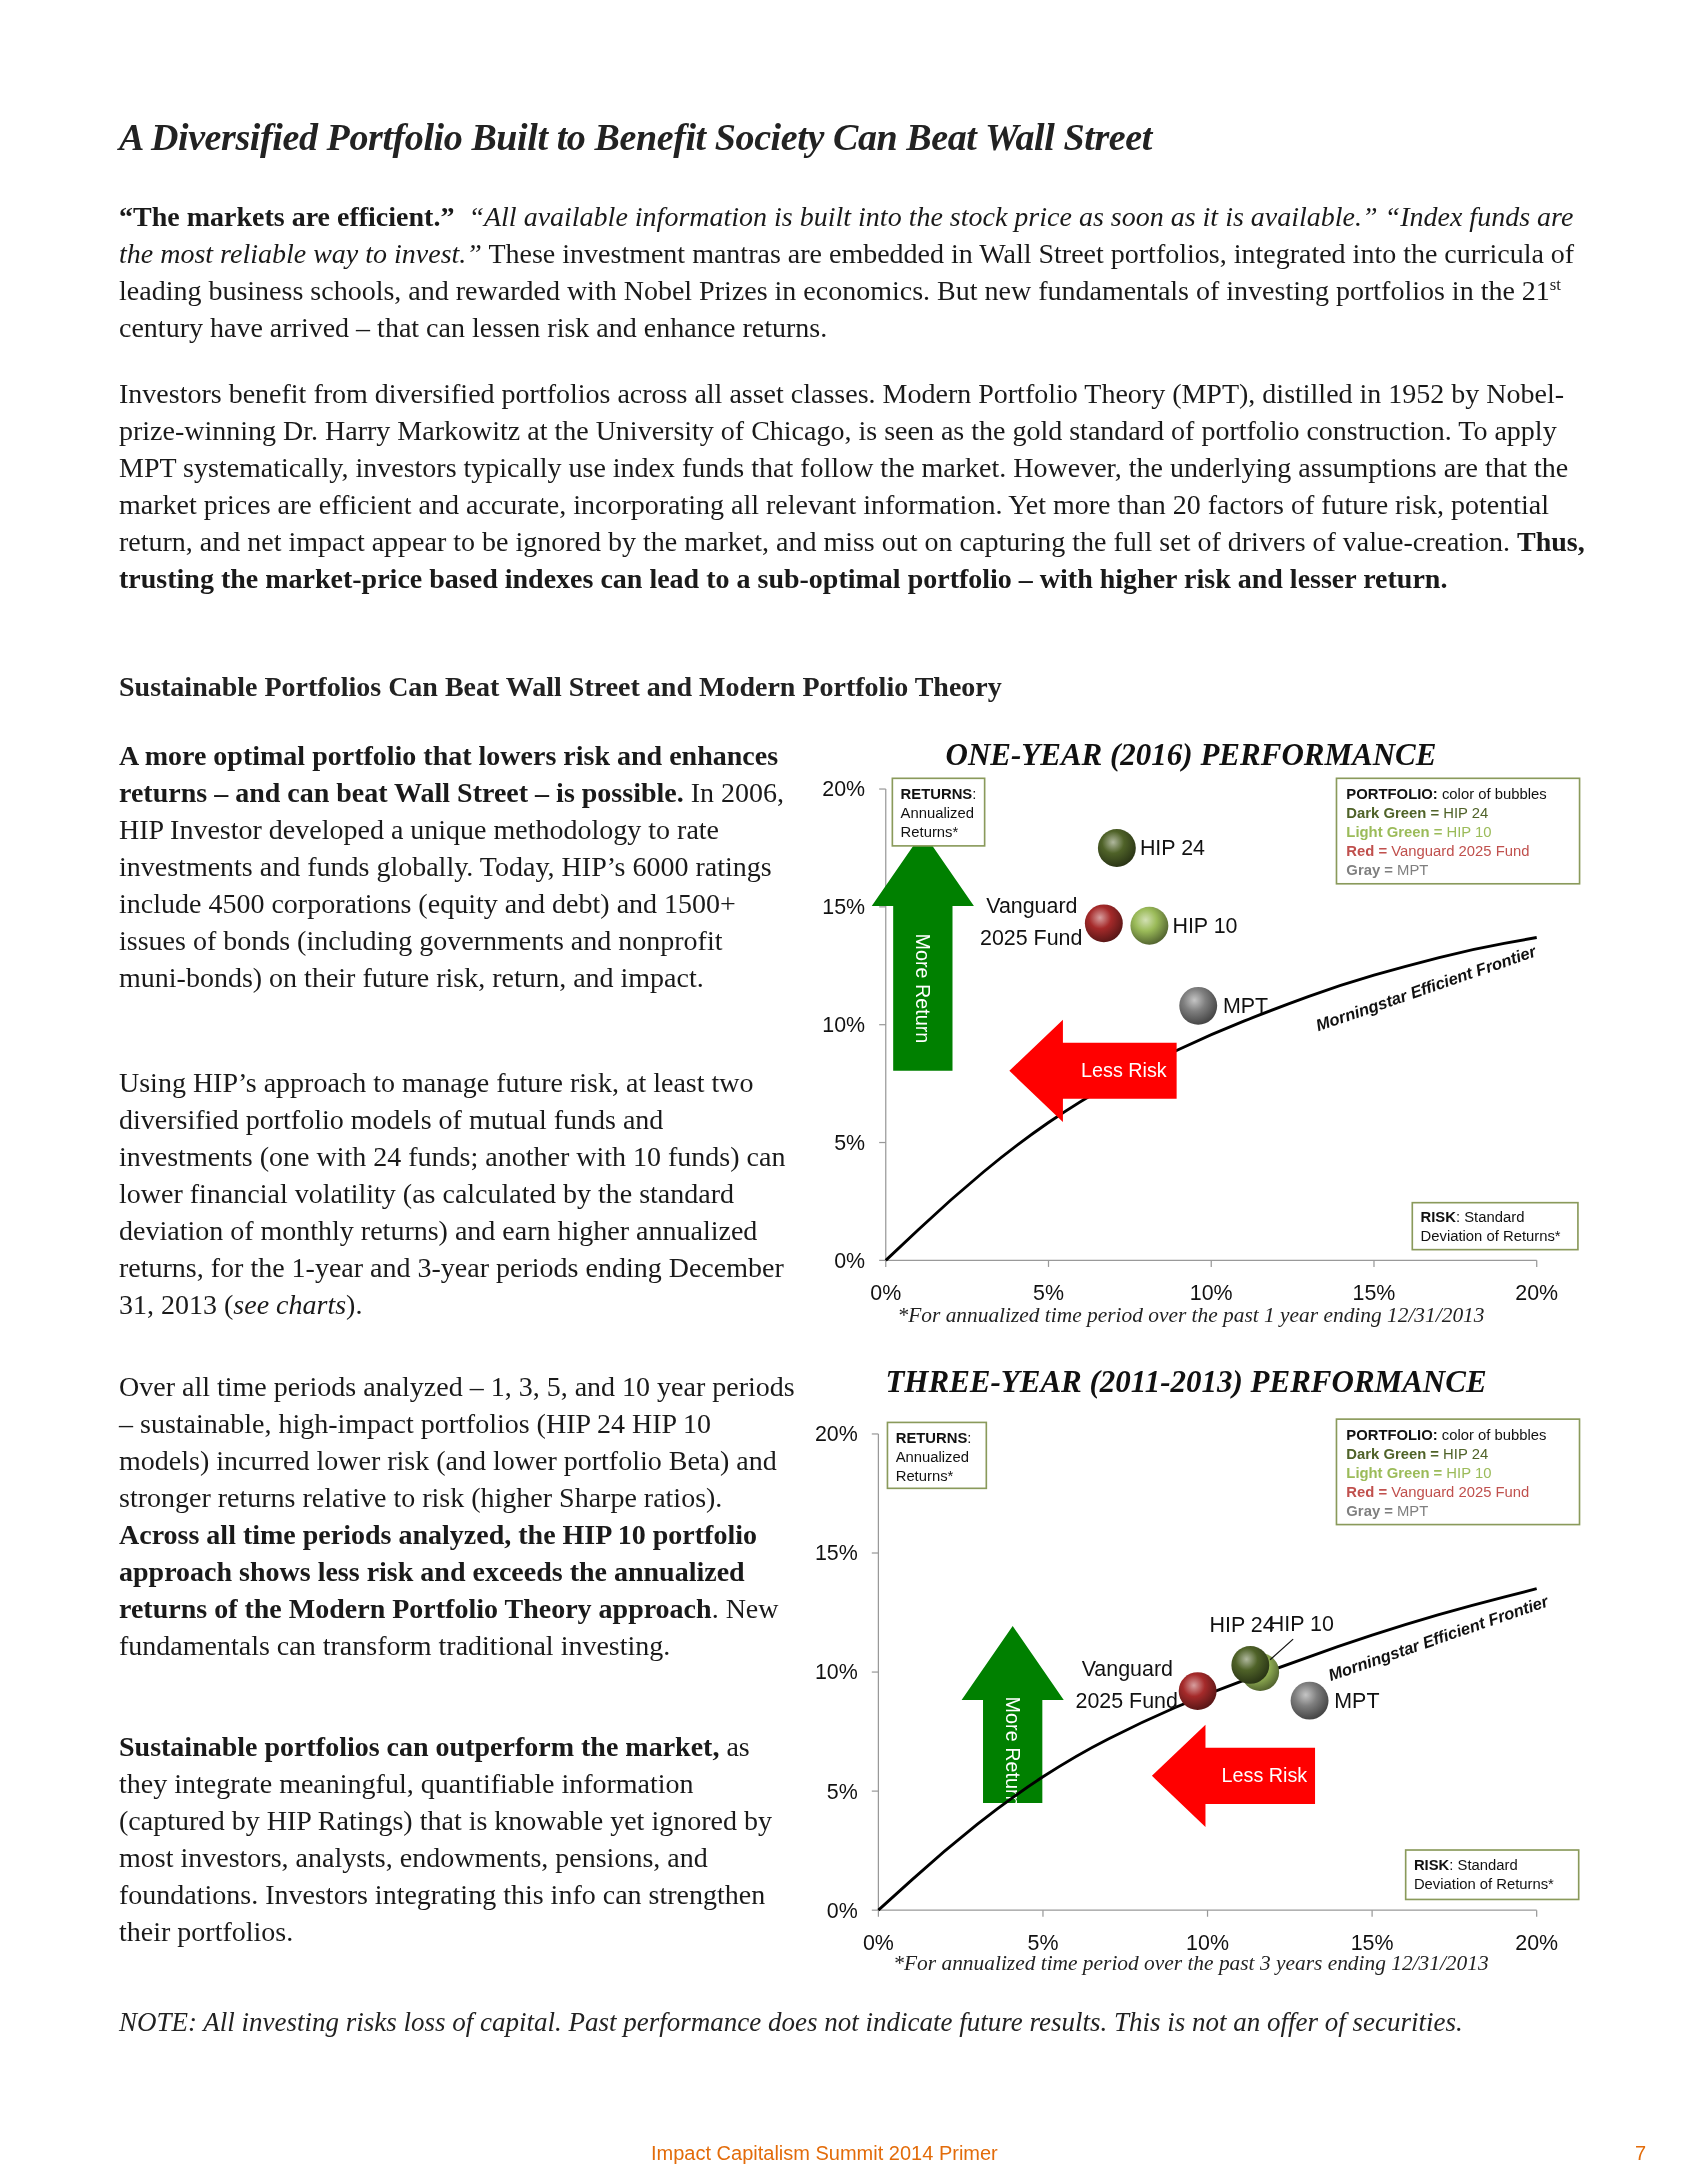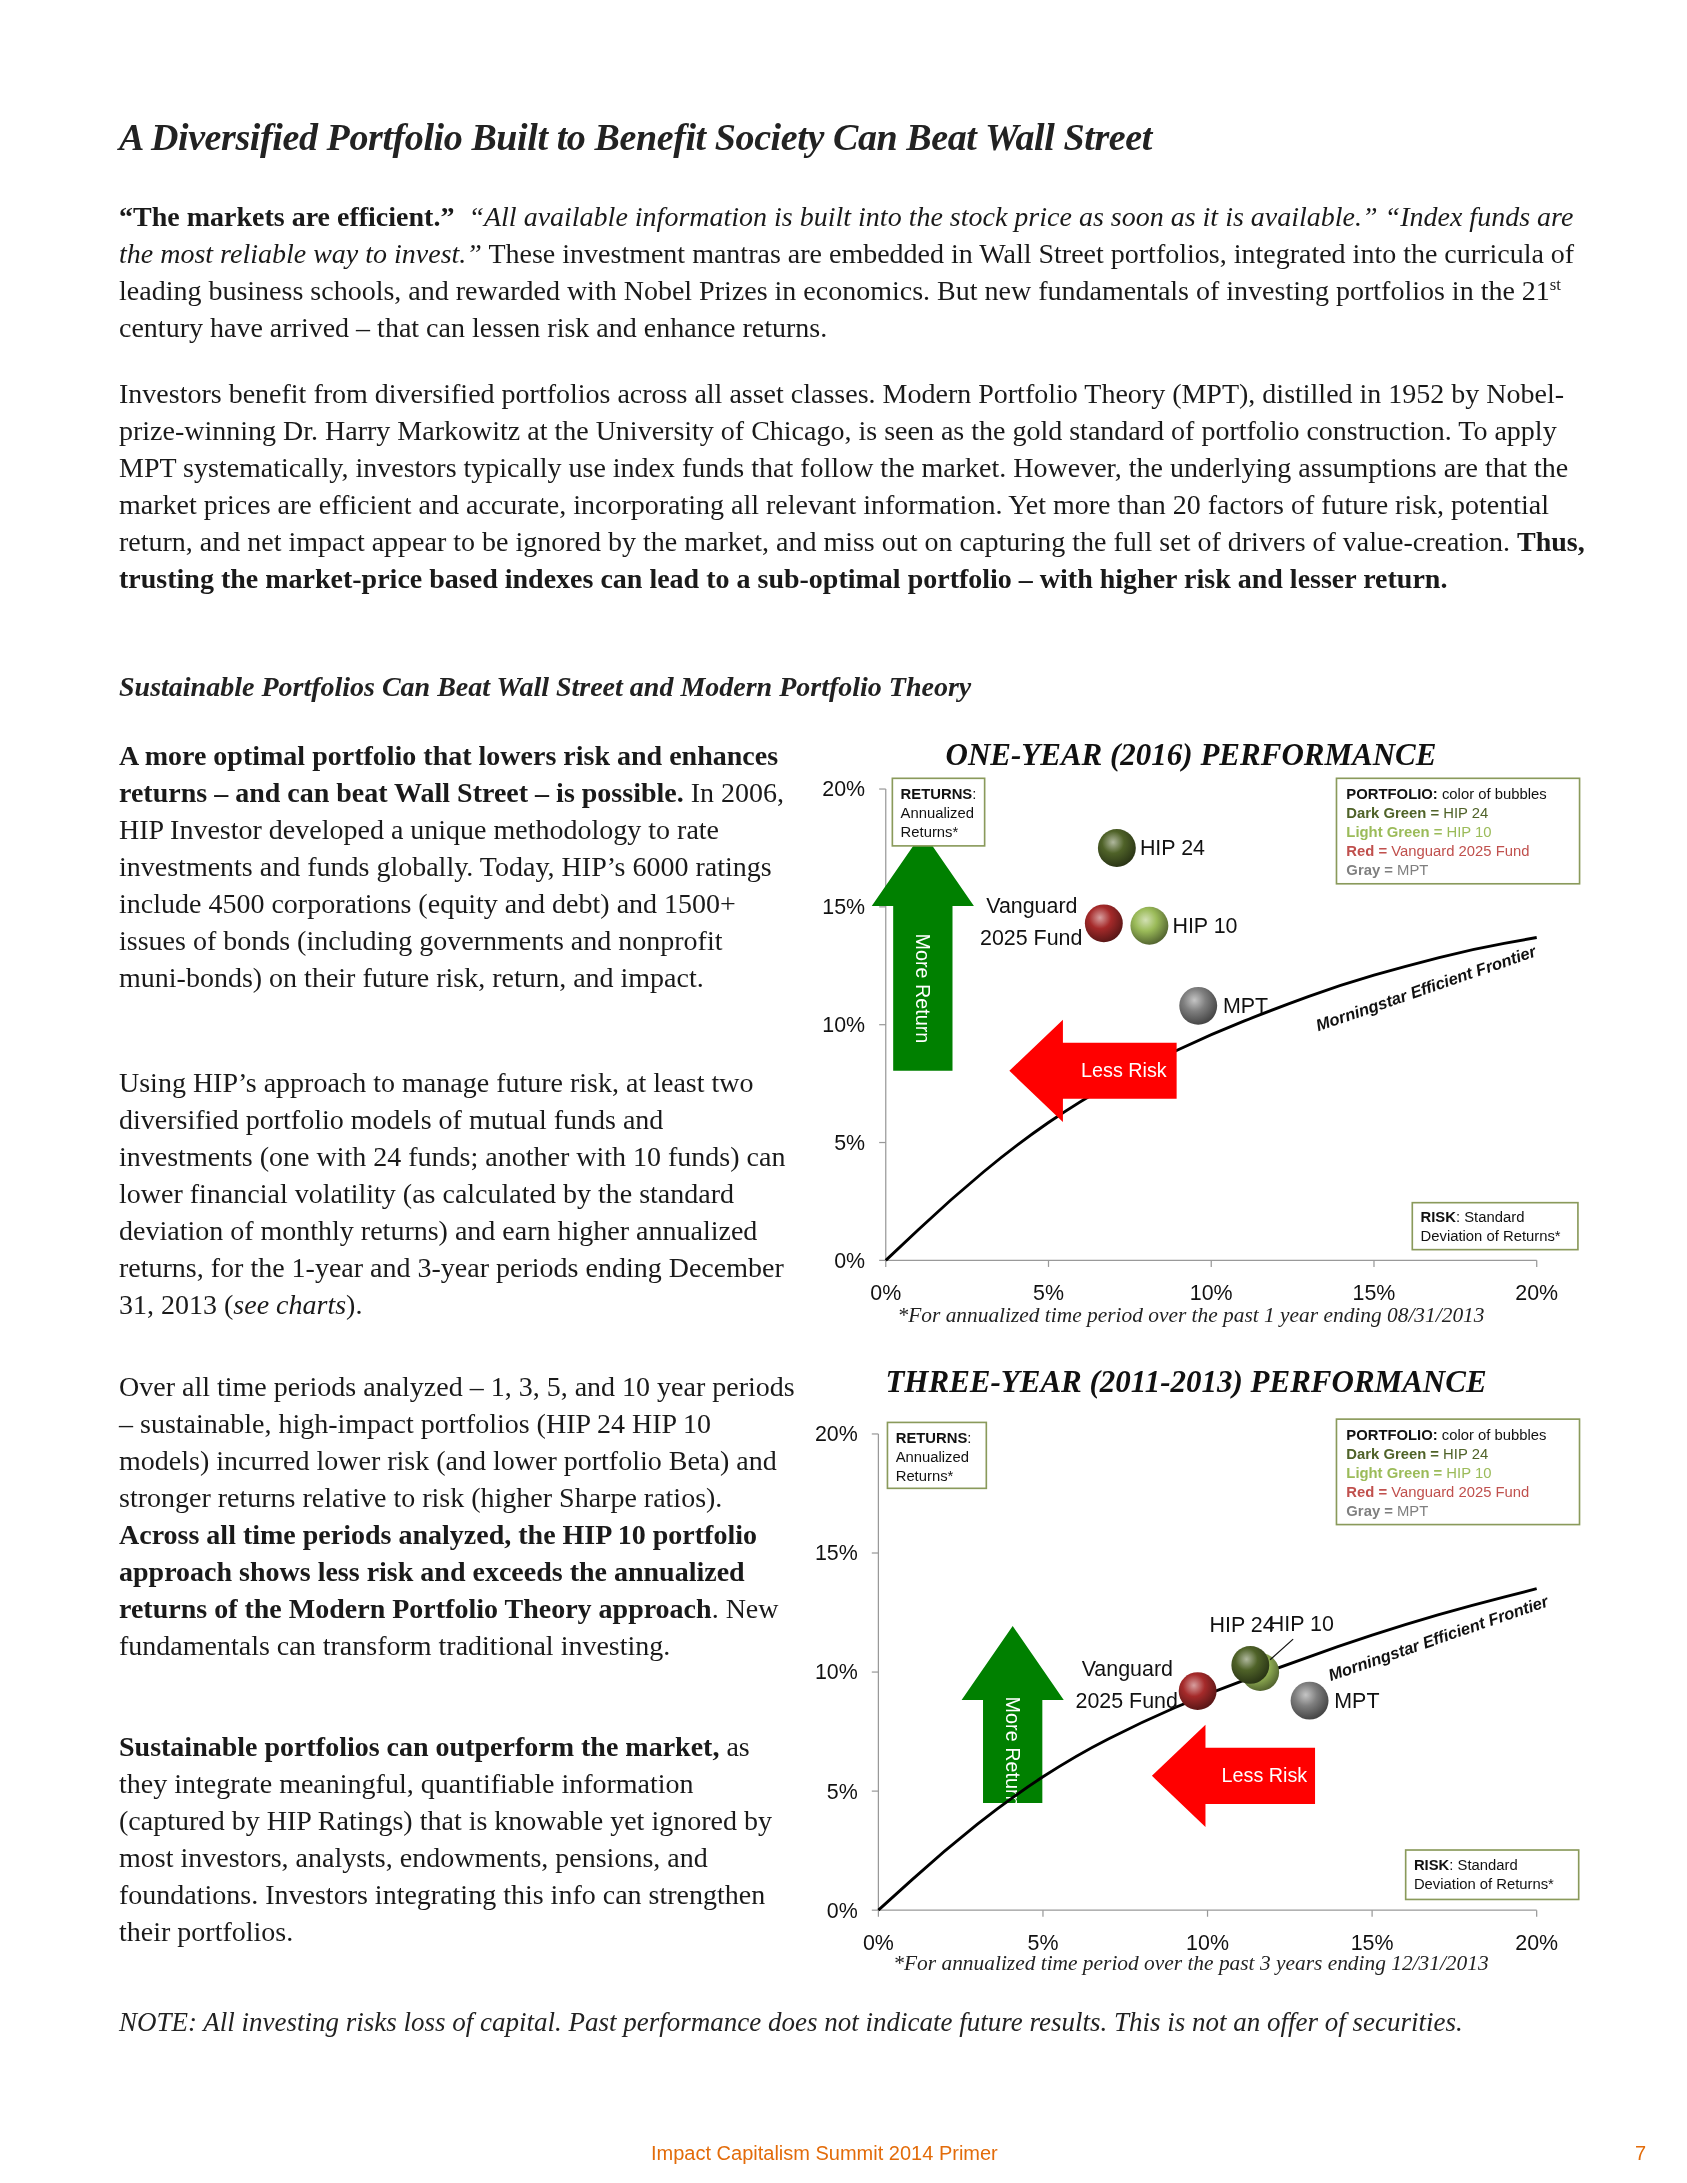--- a/index.html
+++ b/index.html
@@ -6,21 +6,21 @@
   body { width: 1687px; height: 2183px; position: relative; overflow: hidden;
          font-family: "Liberation Serif", "DejaVu Serif", serif; color: #111; }
   .abs { position: absolute; }
   .title { left: 119px; top: 115px; font-size: 38px; font-weight: bold; font-style: italic;
            letter-spacing: -0.4px; color: #222; white-space: nowrap; }
   .para { left: 119px; width: 1466px; font-size: 28px; line-height: 37px; color: #1a1a1a; }
   .para b { font-weight: bold; }
   .para i { font-style: italic; }
   .p1 { top: 198px; }
   .p2 { top: 375px; }
-  .subhead { left: 119px; top: 671px; font-size: 28px; font-weight: bold; font-style: italic; color: #222; white-space: nowrap; }
+  .subhead { left: 119px; top: 671px; font-size: 28px; font-weight: bold; color: #222; white-space: nowrap; }
   .leftcol { left: 119px; width: 676px; font-size: 28px; line-height: 37px; color: #1a1a1a; }
   .lc1 { top: 737px; }
   .lc2 { top: 1064px; }
   .lc3 { top: 1368px; }
   .lc4 { top: 1728px; }
   .chart-title { font-size: 31px; font-weight: bold; font-style: italic; color: #111; white-space: nowrap;
                  transform: translateX(-50%); }
   .chart-note { font-size: 21.4px; font-style: italic; color: #222; white-space: nowrap; transform: translateX(-50%); }
   .note { left: 119px; top: 2004px; font-size: 27px; line-height: 36px; font-style: italic; color: #222; }
   .footer { top: 2142px; left: 0; width: 1687px; font-family: "Liberation Sans", "DejaVu Sans", sans-serif;
@@ -155,21 +155,21 @@
       <text x="1634" y="1016" font-size="18" fill="#9bbb59"><tspan font-weight="bold">Light Green =</tspan><tspan> HIP 10</tspan></text>
       <text x="1634" y="1039" font-size="18" fill="#c0504d"><tspan font-weight="bold">Red =</tspan><tspan> Vanguard 2025 Fund</tspan></text>
       <text x="1634" y="1062" font-size="18" fill="#7f7f7f"><tspan font-weight="bold">Gray =</tspan><tspan> MPT</tspan></text>
     </g>
     <g>
       <rect x="1714" y="1460" width="201" height="57" fill="#fff" stroke="#8a9a5b" stroke-width="2"></rect>
       <text x="1724" y="1484" font-size="18" fill="#111"><tspan font-weight="bold">RISK</tspan><tspan>: Standard</tspan></text>
       <text x="1724" y="1507" font-size="18" fill="#111">Deviation of Returns*</text>
     </g>
   </svg>
-<div class="abs chart-note" style="left:1191px; top:1303px;">*For annualized time period over the past 1 year ending 08/31/2013</div>
+<div class="abs chart-note" style="left:1191px; top:1303px;">*For annualized time period over the past 1 year ending 12/31/2013</div>
 
 <div class="abs chart-title" style="left:1186px; top:1364px;">THREE-YEAR (2011-2013) PERFORMANCE</div>
 <svg class="abs" id="chart1" style="left:791px; top:1401px;" width="824" height="552" viewBox="960 1700 1000 670">
     <defs>
       <radialGradient id="bg1_0" cx="40%" cy="35%" r="65%">
         <stop offset="0%" stop-color="#d79f9f"></stop>
         <stop offset="45%" stop-color="#a52a2a"></stop>
         <stop offset="100%" stop-color="#5b1717"></stop>
       </radialGradient>
       <radialGradient id="bg1_1" cx="40%" cy="35%" r="65%">

